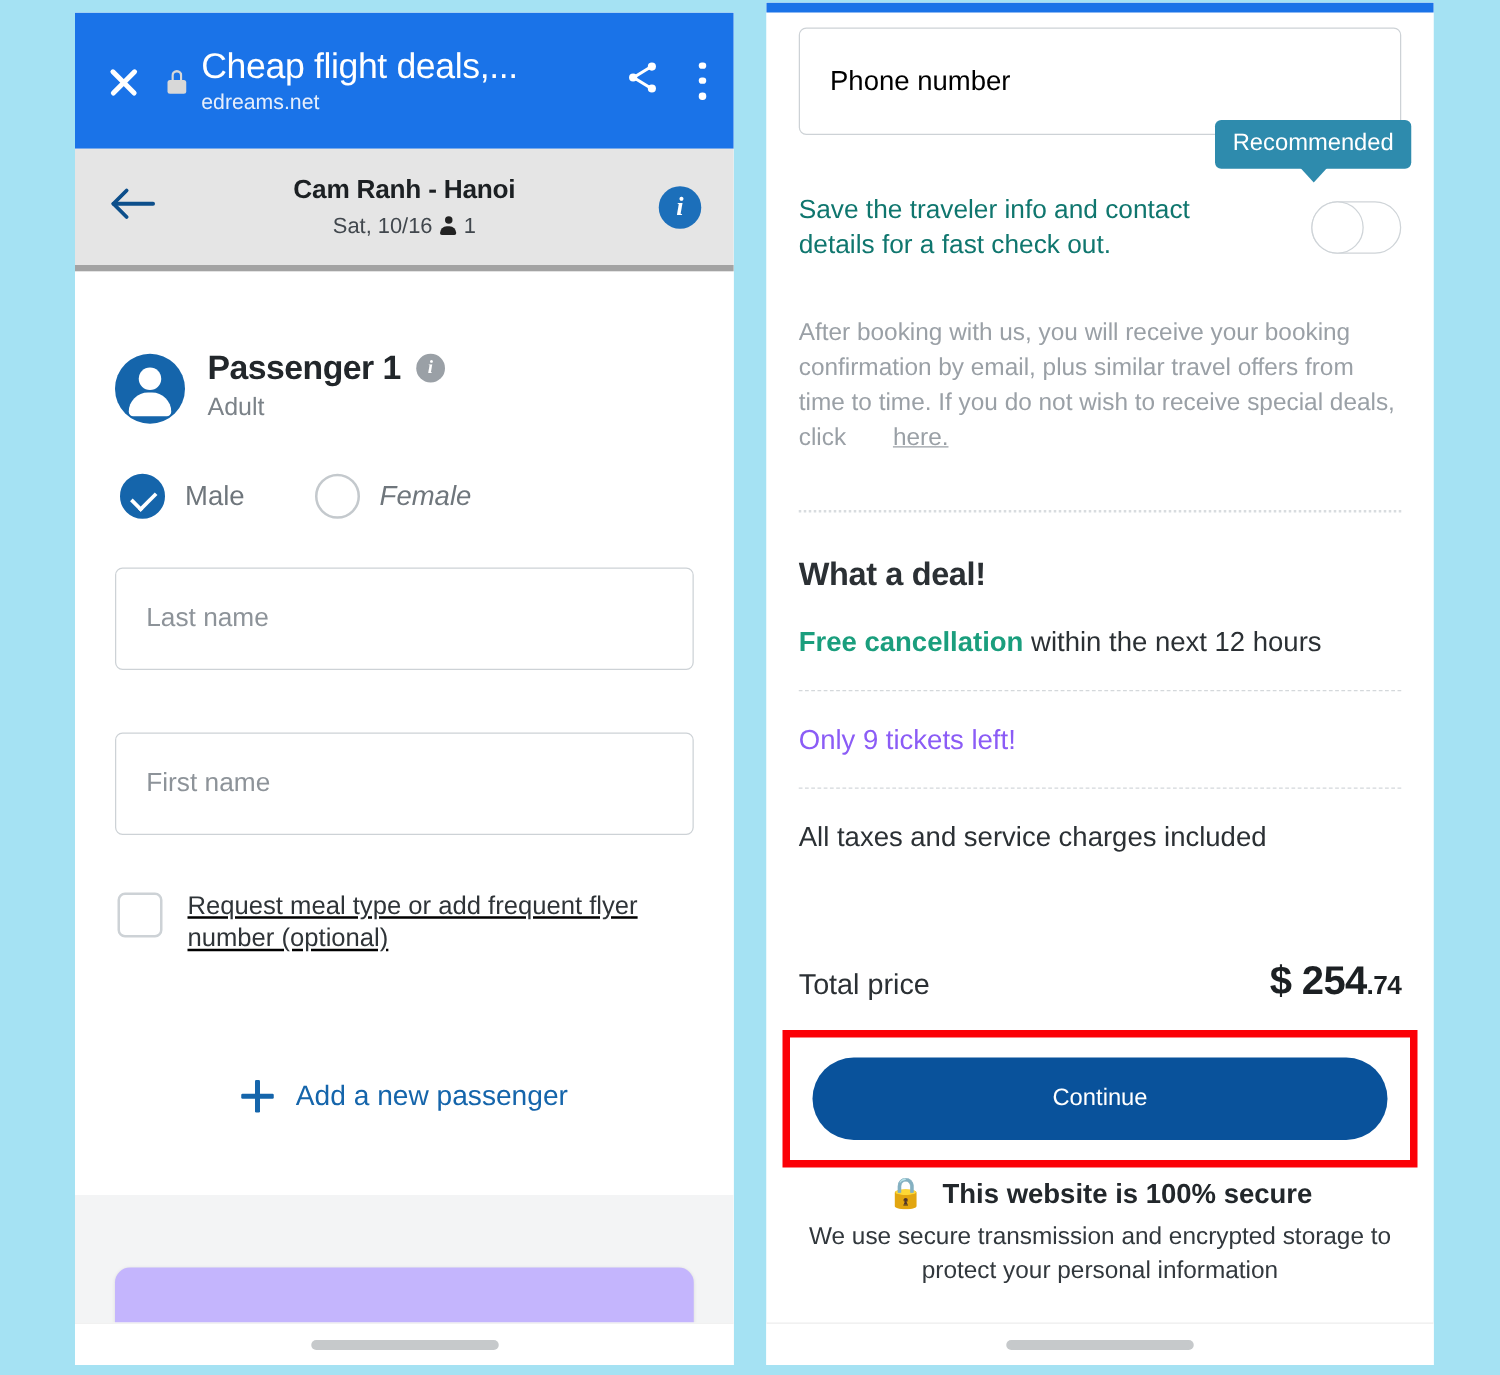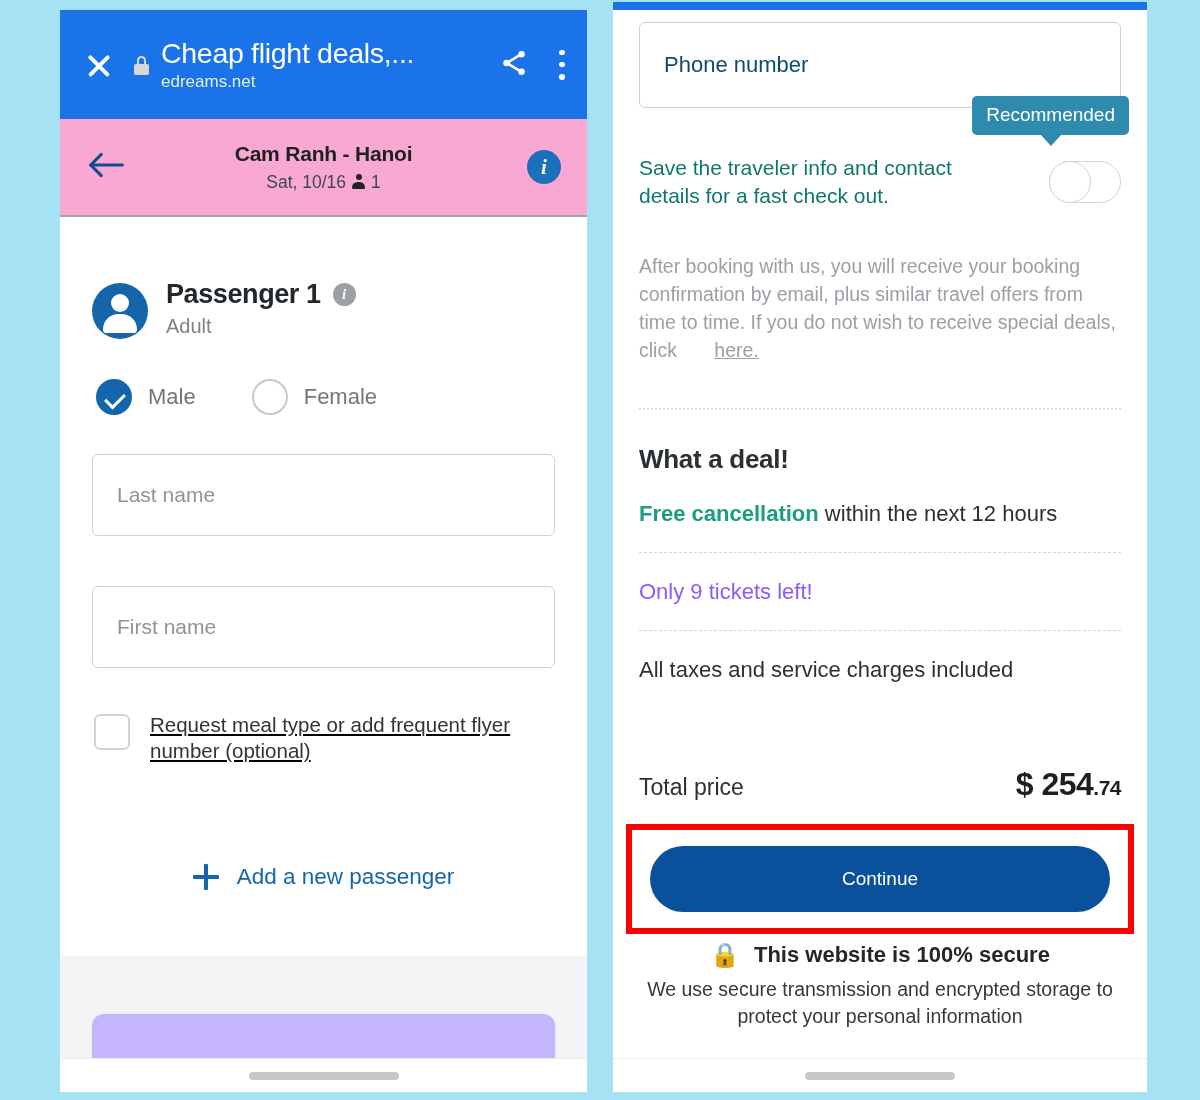--- a/index.html
+++ b/index.html
@@ -59,23 +59,23 @@
   }
   .cct-host { color: #e6eefb; font-size: 17px; margin-top: 4px; }
 
   .cct-icons { flex: 0 0 auto; display: flex; align-items: center; gap: 30px; margin-left: 14px; }
   .share-icon { width: 30px; height: 30px; }
   .kebab { width: 6px; height: 30px; display: flex; flex-direction: column; justify-content: space-between; align-items: center; }
   .kebab i { display: block; width: 5.5px; height: 5.5px; border-radius: 50%; background: #fff; }
 
   
   .subhead {
-    height: 98px; background: #f9a8d4;
+    height: 98px; background: #e5e5e5;
     display: flex; align-items: center; padding: 0 26px;
-    border-bottom: 2px solid #a3a3a3;
+    border-bottom: 5px solid #a3a3a3;
     position: relative;
   }
   .back-arrow { width: 40px; height: 30px; flex: 0 0 auto; }
   .subhead-center {
     position: absolute; left: 0; right: 0; text-align: center; pointer-events: none;
   }
   .route-title { font-size: 21px; font-weight: bold; color: #1c2023; letter-spacing: -0.2px; }
   .route-sub {
     font-size: 17.5px; color: #41474d; margin-top: 6px;
     display: flex; align-items: center; justify-content: center; gap: 6px;
@@ -105,21 +105,21 @@
   .pax-name { font-size: 27px; font-weight: bold; color: #22272b; letter-spacing: -0.4px; }
   .info-gray {
     width: 23px; height: 23px; border-radius: 50%; background: #9aa0a6; color: #fff;
     font-size: 15px; font-weight: bold; font-family: "Liberation Serif", serif; font-style: italic;
     display: flex; align-items: center; justify-content: center;
   }
   .pax-type { font-size: 20px; color: #7b8288; margin-top: 5px; }
 
   .gender-row { display: flex; align-items: center; gap: 0; margin: 40px 0 0 0; padding-left: 4px; }
   .radio { display: flex; align-items: center; gap: 16px; }
-  .radio + .radio { margin-left: 56px; }
+  .radio + .radio { margin-left: 56px; font-style: italic; }
   .radio-dot {
     width: 36px; height: 36px; border-radius: 50%; border: 2px solid #c4c9cd;
     flex: 0 0 auto; position: relative; background: #fff;
   }
   .radio-dot.on { background: #1565ab; border-color: #1565ab; }
   .radio-dot.on::after {
     content: ""; position: absolute; left: 11px; top: 8px;
     width: 9px; height: 16px; border: solid #fff; border-width: 0 3px 3px 0;
     transform: rotate(45deg);
   }
@@ -167,21 +167,21 @@
   }
   .home-pill { width: 150px; height: 8px; border-radius: 4px; background: #c6c9cb; }
 
   
   .rtopbar { height: 8px; background: #1a73e8; }
   .rbody { padding: 0 26px; position: relative; }
 
   #phone-field {
     margin: 12px 0 0 0; height: 86px; border: 1px solid #cdd2d6; border-radius: 6px;
     display: flex; align-items: center; padding: 0 24px;
-    font-size: 22px; color: #0c4a6e;
+    font-size: 22px; color: #000000;
   }
 
   .save-row {
     display: flex; align-items: center; justify-content: space-between;
     margin-top: 46px; position: relative;
   }
   .save-text { font-size: 21px; color: #0f766e; line-height: 1.32; max-width: 350px; }
   .toggle {
     width: 72px; height: 42px; border: 1.5px solid #cfd4d8; border-radius: 21px;
     position: relative; background: #fff; flex: 0 0 auto;

